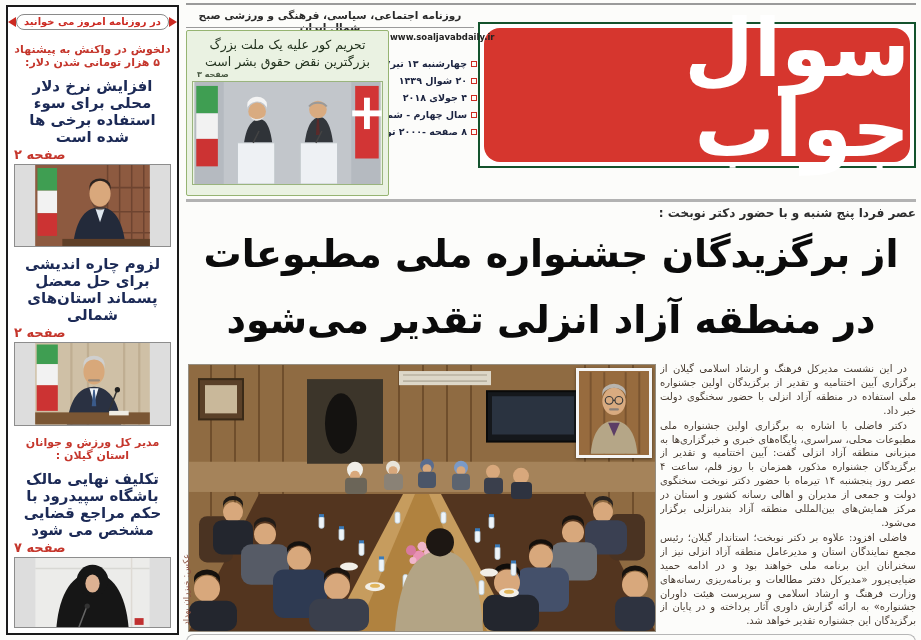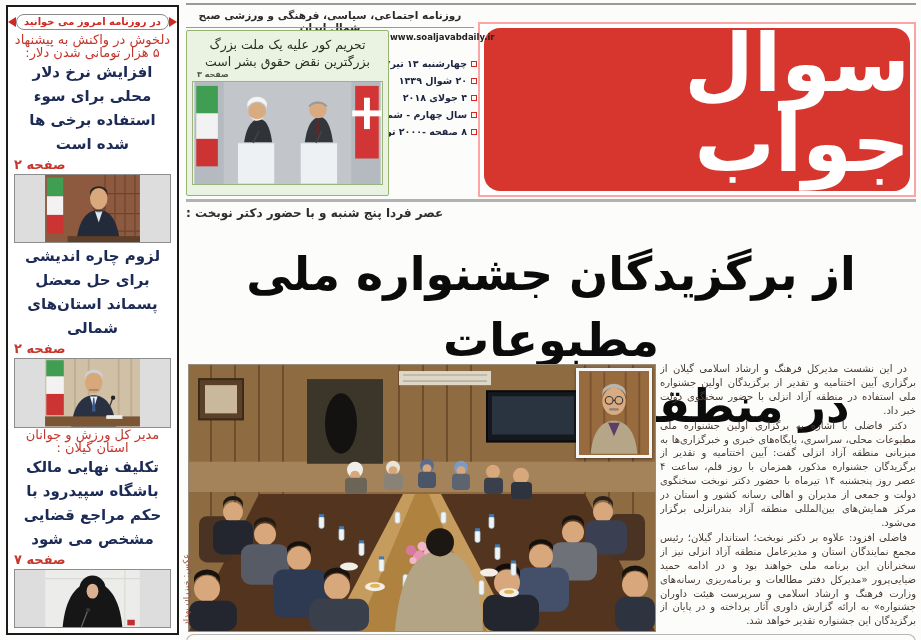--- a/index.html
+++ b/index.html
@@ -16,49 +16,49 @@
     display: flex; flex-direction: column; align-items: center;
     text-align: center; overflow: hidden;
   }
   .pill-row { display:flex; align-items:center; gap:0; margin:2px 0 3px; }
   .pill {
     border: 1px solid #8a8a8a; border-radius: 11px; padding: 1px 7px 2px;
     color: #cc2a22; font-size: 10px; font-weight: 700; white-space: nowrap;
   }
   .tri-r { width:0; height:0; border-top:5px solid transparent; border-bottom:5px solid transparent; border-left:8px solid #cc2a22; }
   .tri-l { width:0; height:0; border-top:5px solid transparent; border-bottom:5px solid transparent; border-right:8px solid #cc2a22; }
-  .kicker { color:#c5362c; font-size:13px; line-height:13px; font-weight:400; margin-top:0; }
-  .s-headline { color:#1c2a56; font-size:15px; font-weight:800; line-height:24px; margin-top:1px; }
+  .kicker { color:#c5362c; font-size:11px; line-height:13px; font-weight:700; margin-top:10px; }
+  .s-headline { color:#1c2a56; font-size:15px; font-weight:800; line-height:17px; margin-top:9px; }
   .pref { color:#c5362c; font-size:13px; font-weight:700; align-self:flex-end; margin:1px 4px 2px 0; }
   .s-photo { width:157px; border:1px solid #8d8d8d; background:#ddd; display:block; }
   
   .top-rule { position:absolute; left:186px; top:3px; width:730px; height:2px; background:#9a9a9a; }
   .tagline { position:absolute; left:186px; top:9px; width:288px; text-align:center; font-size:10.5px; font-weight:700; color:#2a2a2a; }
   .tagline-rule { position:absolute; left:186px; top:27px; width:288px; height:1px; background:#9a9a9a; }
   
-  .masthead { position:absolute; right:5px; top:22px; width:438px; height:175px; border:2px solid #fca5a5; background:#fff; padding:4px; }
+  .masthead { position:absolute; right:5px; top:22px; width:438px; height:146px; border:2px solid #14532d; background:#fff; padding:4px; }
   .masthead-red {
     width:100%; height:100%; border-radius:16px; display:flex;
     align-items:center; justify-content:center;
   }
   .masthead-title { color:#fff; font-size:80px; font-weight:800; line-height:1; padding-bottom:12px; letter-spacing:-2px; }
   
   .info-col { position:absolute; left:390px; top:32px; width:87px; }
   .site-url { direction:ltr; font-size:8.5px; font-weight:700; color:#222; text-align:left; white-space:nowrap; margin-bottom:16px; }
   .issue-item { display:flex; align-items:center; justify-content:flex-start; gap:4px; font-size:9.5px; font-weight:700; color:#1c2440; white-space:nowrap; margin:6px 0; }
   .sq { width:6px; height:6px; border:1.5px solid #cc2a22; flex:0 0 auto; }
   
   .secondary { position:absolute; left:186px; top:30px; width:203px; height:166px; border:1px solid #96b472; background:#eaf2e2; border-radius:2px; }
   .sec-headline { padding:5px 8px 0; font-size:12.5px; font-weight:400; line-height:17px; color:#1e2e1a; text-align:center; }
   .sec-pref { font-size:8px; font-weight:700; color:#4a5a44; text-align:left; padding:0 10px; }
   .sec-photo { display:block; width:191px; height:104px; margin:2px auto 0; border:1px solid #9ab47e; }
   
   .divider { position:absolute; left:186px; top:199px; width:730px; height:2.5px; background:#b2b2b2; }
-  .lead-kicker { position:absolute; left:186px; top:206px; width:730px; text-align:left; font-size:12px; font-weight:700; color:#2e2e2e; }
-  .lead-headline { position:absolute; left:186px; top:221px; width:730px; text-align:center; font-weight:800; color:#0b0b0b; font-size:46px; line-height:66px; letter-spacing:-1px;margin-top:20px; }
+  .lead-kicker { position:absolute; left:186px; top:206px; width:730px; text-align:right; font-size:12px; font-weight:700; color:#2e2e2e; }
+  .lead-headline { position:absolute; left:186px; top:221px; width:730px; text-align:center; font-weight:800; color:#0b0b0b; font-size:38px; line-height:66px; letter-spacing:-1px; }
   
   .main-photo { position:absolute; left:188px; top:364px; width:468px; height:268px; border:1px solid #968e80; background:#8f6b42; }
   .main-photo svg { display:block; width:100%; height:100%; }
   .inset { position:absolute; top:3px; right:3px; width:76px; height:90px; border:3px solid #f5f5f5; box-shadow:0 1px 3px rgba(0,0,0,.45); background:#976b3e; }
   .inset svg { display:block; width:100%; height:100%; }
   .credit { position:absolute; left:181px; top:625px; transform:rotate(-90deg); transform-origin:left top; font-size:8.5px; color:#8a5040; white-space:nowrap; }
   .article { position:absolute; left:660px; top:362px; width:256px; height:272px; overflow:hidden; }
   .article p { font-size:10px; line-height:13.9px; text-align:justify; color:#463a30; text-indent:9px; margin-bottom:1px; }
   .next-rule { position:absolute; left:186px; top:634px; width:730px; height:10px; border:1.5px solid #b6b6b6; border-bottom:none; border-radius:8px 8px 0 0; background:#fcfcfa; }
 </style>

